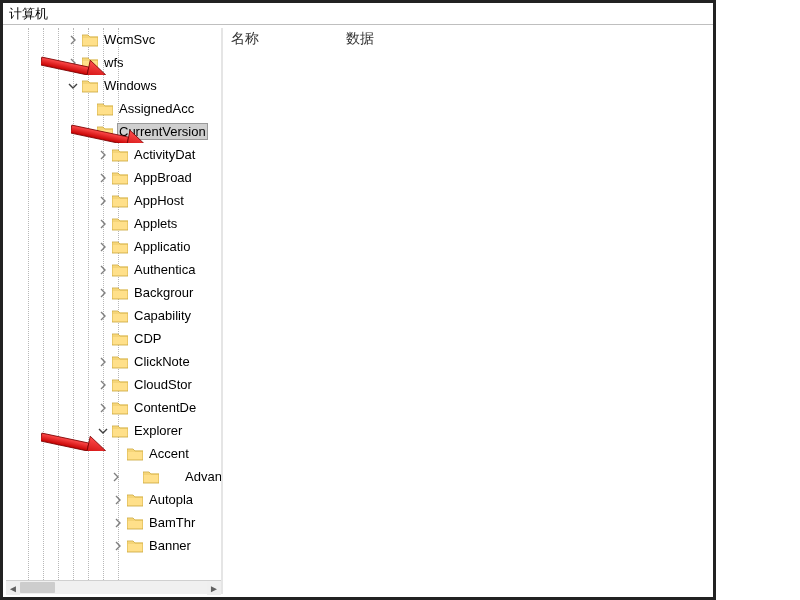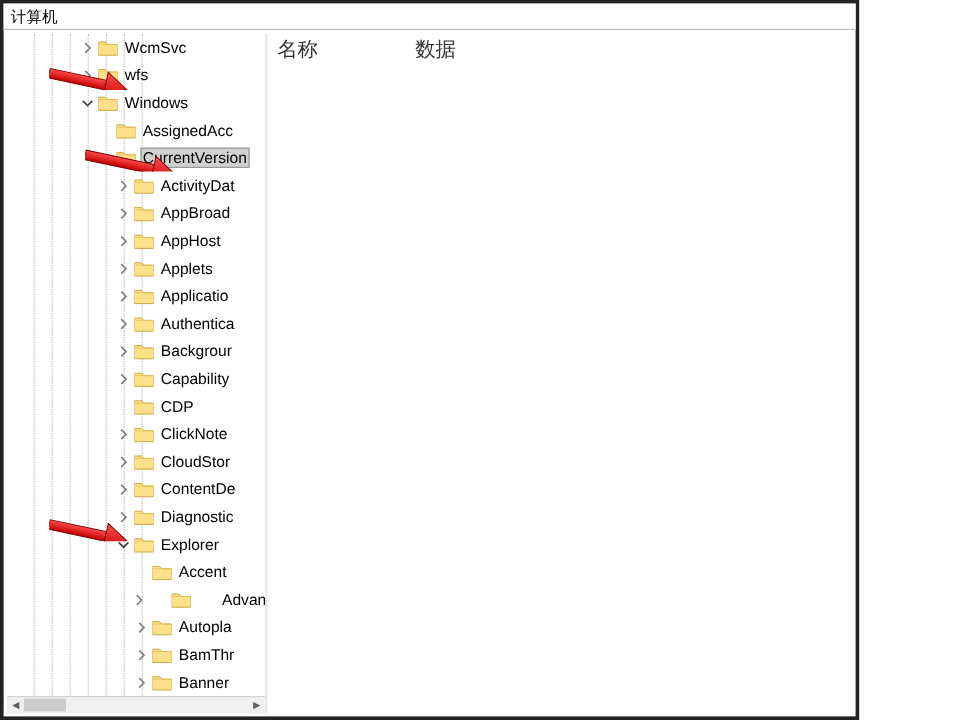--- a/index.html
+++ b/index.html
@@ -6,21 +6,21 @@
   html, body { width: 800px; height: 600px; overflow: hidden; font-family: "Segoe UI", Tahoma, sans-serif; font-size: 13px; background: #fff; color: #000; }
   .frame { position: relative; width: 716px; height: 600px; border: 3px solid #222; }
   .titlebar { height: 22px; border-bottom: 1px solid #bfbfbf; padding: 2px 6px; background: #fff; }
   .content { position: absolute; top: 25px; left: 3px; right: 3px; bottom: 3px; display: flex; }
   .tree-pane { width: 215px; position: relative; background: #fff; }
   .tree-scroll { position: absolute; inset: 0 0 14px 0; overflow: hidden; }
   .tree-inner { position: absolute; left: 0; top: 0; right: 0; }
   .sep { width: 2px; background: #e5e5e5; }
   .right-pane { flex: 1; background: #fff; position: relative; }
   .cols { display: flex; height: 22px; }
-  .col { padding: 2px 8px; color: #333; font-size: 17px; }
+  .col { padding: 2px 8px; color: #333; font-size: 14px; }
   .tree-row { display: flex; align-items: center; height: 23px; white-space: nowrap; position: relative; }
   .tree-row .label { padding: 1px 2px; }
   .tree-row.selected .label { background: #d0d0d0; border: 1px solid #9a9a9a; padding: 0 1px; }
   .expander { width: 14px; height: 14px; display: inline-flex; align-items: center; justify-content: center; margin-right: 2px; color: #5a5a5a; font-size: 11px; }
   .expander.blank { visibility: hidden; }
   .folder-icon { width: 16px; height: 14px; margin-right: 4px; display: inline-block; }
   .folder-icon svg { display: block; }
   .guides { position: absolute; left: 0; top: 0; bottom: 0; pointer-events: none; }
   .guide-v { position: absolute; top: 0; bottom: 0; border-left: 1px dotted #b8b8b8; }
   .hscroll { position: absolute; left: 0; right: 0; bottom: 0; height: 14px; background: #f0f0f0; border-top: 1px solid #d0d0d0; display: flex; }
@@ -275,34 +275,20 @@
                 <svg viewBox="0 0 16 14" width="16" height="14">
                   <path d="M0 3 L0 13 L16 13 L16 4 L8 4 L6 2 L0 2 Z" fill="#ffe08a" stroke="#c9a437" stroke-width="0.8"></path>
                   <path d="M0 4 L16 4" stroke="#e6c45e" stroke-width="0.8"></path>
                 </svg>
               </span>
               <span class="label">ContentDe</span>
             </div>
             <div class="tree-row" style="padding-left: 90px;">
               <span class="expander">
                 <svg width="10" height="10" viewBox="0 0 10 10">
-                  <path d="M3 1 L7 5 L3 9" fill="none" stroke="#808080" stroke-width="1.4"></path>
-                </svg>
-              </span>
-              <span class="folder-icon">
-                <svg viewBox="0 0 16 14" width="16" height="14">
-                  <path d="M0 3 L0 13 L16 13 L16 4 L8 4 L6 2 L0 2 Z" fill="#ffe08a" stroke="#c9a437" stroke-width="0.8"></path>
-                  <path d="M0 4 L16 4" stroke="#e6c45e" stroke-width="0.8"></path>
-                </svg>
-              </span>
-              <span class="label">Diagnostic</span>
-            </div>
-            <div class="tree-row" style="padding-left: 90px;">
-              <span class="expander">
-                <svg width="10" height="10" viewBox="0 0 10 10">
                   <path d="M1 3 L5 7 L9 3" fill="none" stroke="#404040" stroke-width="1.4"></path>
                 </svg>
               </span>
               <span class="folder-icon">
                 <svg viewBox="0 0 16 14" width="16" height="14">
                   <path d="M0 3 L0 13 L16 13 L16 4 L8 4 L6 2 L0 2 Z" fill="#ffe08a" stroke="#c9a437" stroke-width="0.8"></path>
                   <path d="M0 4 L16 4" stroke="#e6c45e" stroke-width="0.8"></path>
                 </svg>
               </span>
               <span class="label">Explorer</span>

